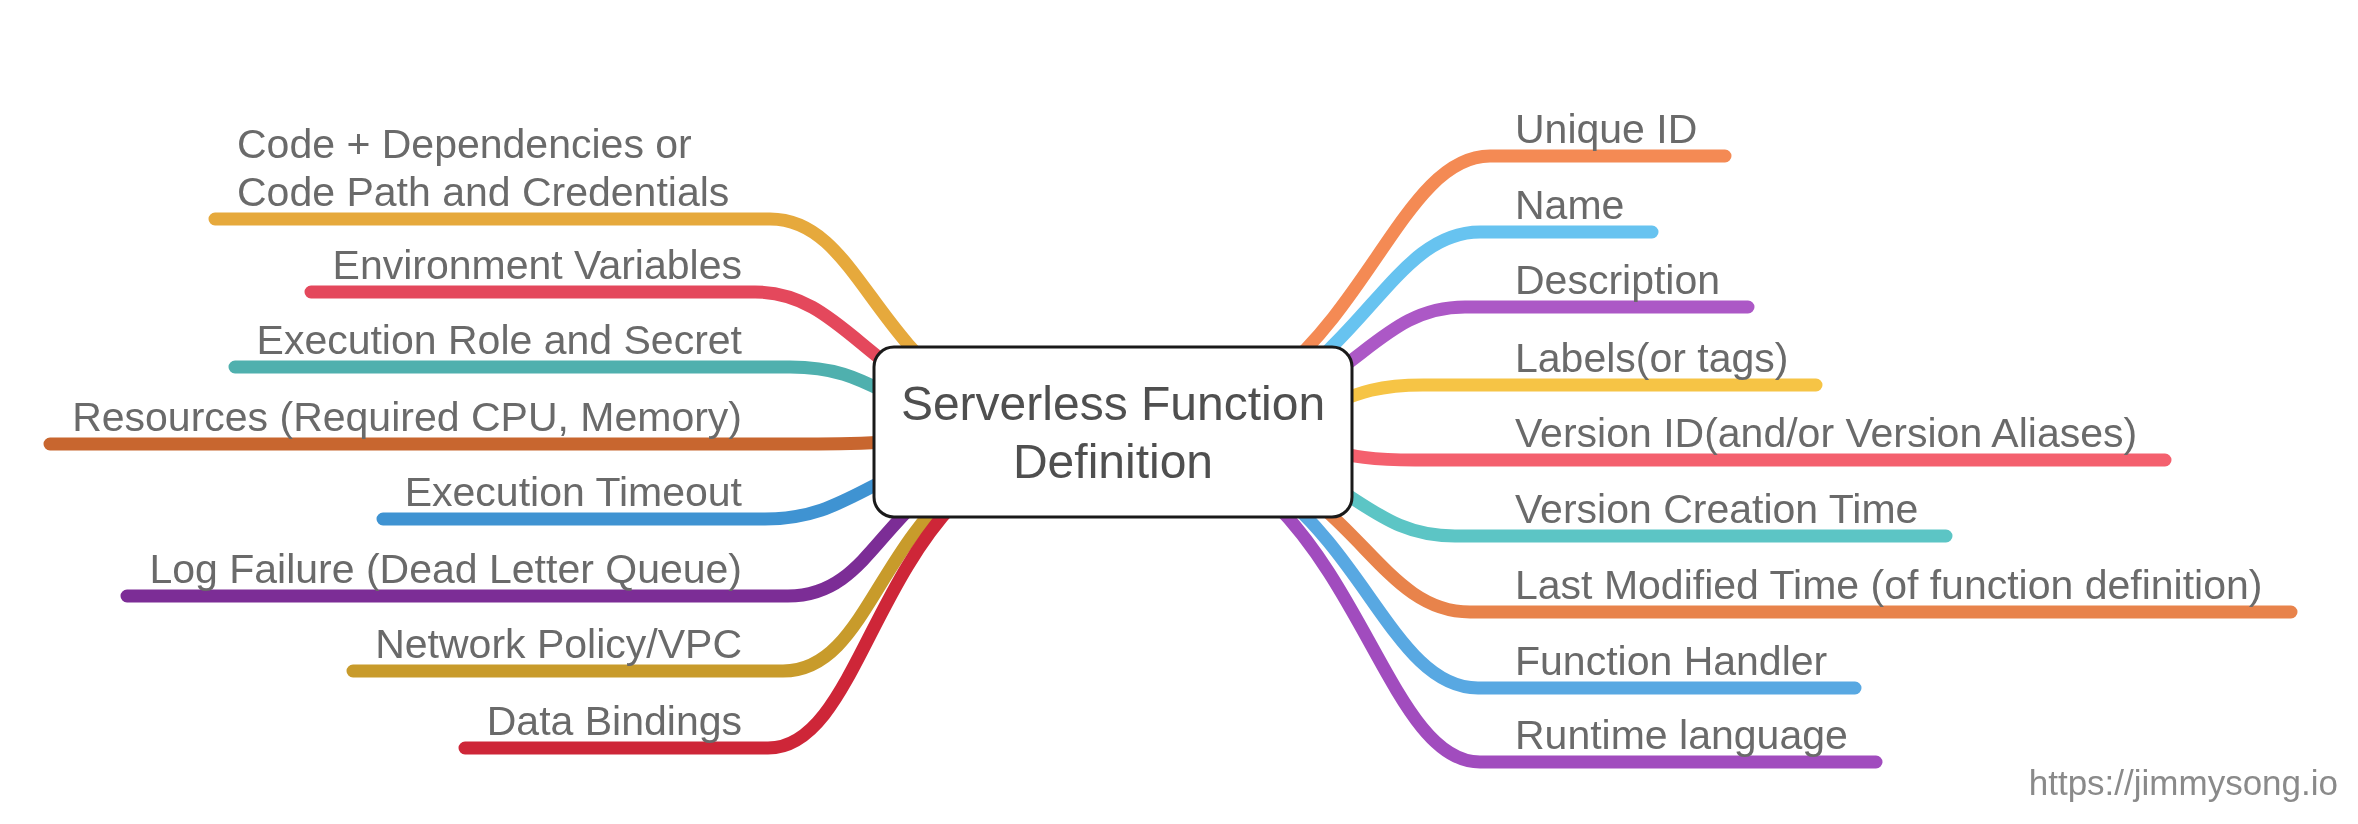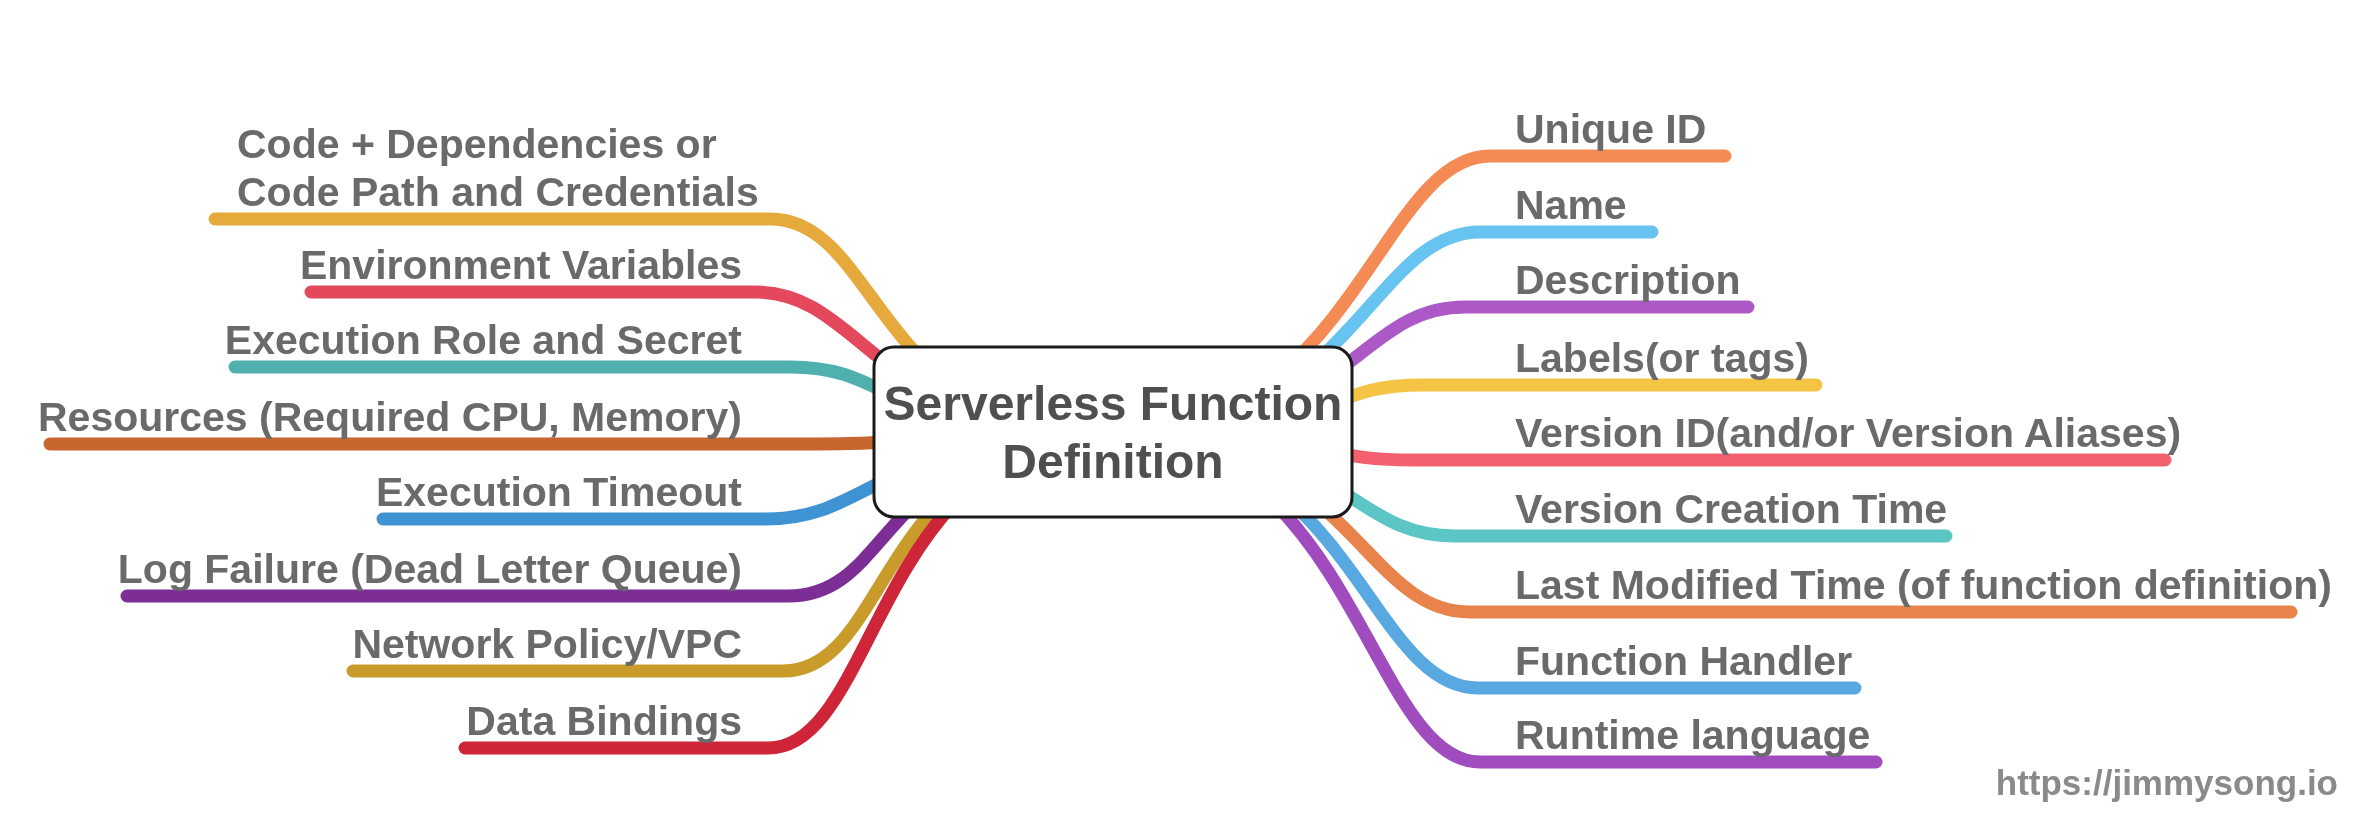--- a/index.html
+++ b/index.html
@@ -2,21 +2,20 @@
 <html><head>
 <meta charset="utf-8">
 <style>
   html, body { margin: 0; padding: 0; background: #ffffff; }
   .canvas {
     position: relative;
     width: 2358px;
     height: 824px;
     background: #ffffff;
     overflow: hidden;
-    font-weight: bold;
   }
   svg { display: block; }
   text {
     font-family: "Liberation Sans", sans-serif;
     -webkit-font-smoothing: antialiased;
   }
 </style>
 </head>
 <body>
 

